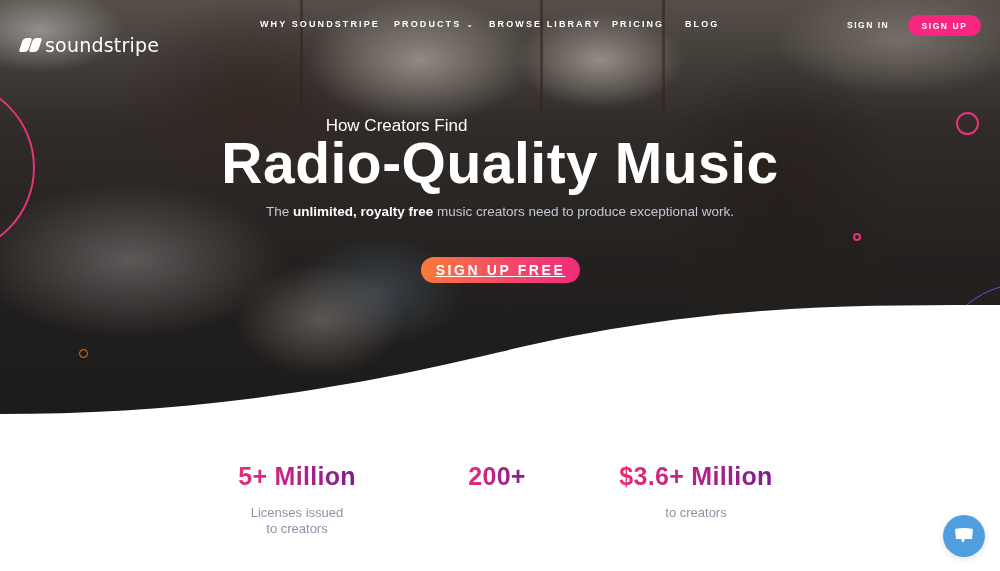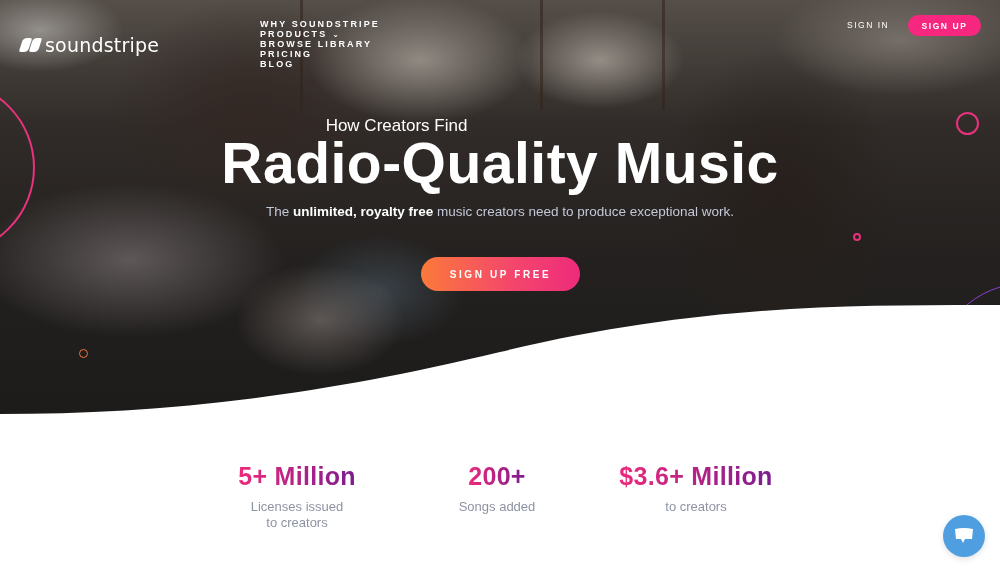--- a/index.html
+++ b/index.html
@@ -37,51 +37,51 @@
 
   
   .nav { position: absolute; left: 0; top: 0; width: 1000px; height: 50px; }
   .logo { position: absolute; left: 20px; top: 14px; display: flex; align-items: center; gap: 5px; margin-top: 20px; }
   .logo-mark { width: 20px; height: 14px; position: relative; }
   .logo-mark span {
     position: absolute; top: 0; width: 9px; height: 14px; background: #fff; border-radius: 4px 2px 4px 2px;
     transform: skewX(-18deg);
   }
   .logo-text { color: #fff; font-size: 19px; letter-spacing: 0.2px; font-family: "DejaVu Sans", sans-serif; font-weight: 400; }
-  .nav-links { position: absolute; left: 260px; top: 19px; display: flex; gap: 0; flex-direction: column; }
+  .nav-links { position: absolute; left: 260px; top: 19px; display: flex; gap: 0; }
   .nav-link {
     color: #fff; font-size: 9px; letter-spacing: 2.1px; font-weight: 700; text-transform: uppercase;
     white-space: nowrap; cursor: pointer; display: flex; align-items: center;
   }
   .chev { display: inline-block; margin-left: 5px; font-size: 8px; }
-  .sign-in { position: absolute; left: 847px; top: 20px; color: #fff; font-size: 8.5px; letter-spacing: 1.5px; font-weight: 400; cursor: pointer; }
+  .sign-in { position: absolute; left: 847px; top: 20px; color: #fff; font-size: 8.5px; letter-spacing: 1.5px; font-weight: 700; cursor: pointer; }
   .sign-up {
     position: absolute; left: 908px; top: 15px; width: 73px; height: 21px; background: #f7267e; color: #fff;
     border-radius: 11px; font-size: 8.5px; letter-spacing: 1.6px; font-weight: 700; display: flex; align-items: center; justify-content: center; cursor: pointer;
   }
 
   
   .kicker { position: absolute; left: 0; width: 793px; top: 116px; text-align: center; color: #fff; font-size: 17px; }
   .headline { position: absolute; left: 0; width: 1000px; top: 130px; text-align: center; color: #fff; font-size: 57px; font-weight: 700; letter-spacing: 0.5px; }
   .subhead { position: absolute; left: 0; width: 1000px; top: 204px; text-align: center; font-size: 13.5px; color: #c3c8d6; }
   .subhead b { color: #fff; font-weight: 700; }
   .cta {
-    position: absolute; left: 421px; top: 257px; width: 159px; height: 34px; border-radius: 17px;
+    position: absolute; left: 421px; top: 257px; width: 159px; height: 26px; border-radius: 17px;
     background: linear-gradient(90deg, #fb7a3a 0%, #f4486a 55%, #ee2b7b 100%);
-    color: #fff; font-size: 10px; letter-spacing: 2.6px; font-weight: 700; display: flex; align-items: center; justify-content: center; cursor: pointer;
+    color: #fff; font-size: 14px; letter-spacing: 2.6px; font-weight: 700; display: flex; align-items: center; justify-content: center; cursor: pointer; text-decoration: underline;
   }
 
   
   .stat { position: absolute; top: 462px; width: 200px; text-align: center; }
   .stat-value {
     font-size: 25px; font-weight: 700; letter-spacing: 0.3px;
     background: linear-gradient(90deg, #ee2a7b, #7b1c8f); -webkit-background-clip: text; background-clip: text; color: transparent;
     display: inline-block;
   }
-  .stat-label { margin-top: 8px; font-size: 13px; line-height: 16px; color: #8e93a3; }
+  .stat-label { margin-top: 14px; font-size: 13px; line-height: 16px; color: #8e93a3; }
 
   
   .chat {
     position: absolute; left: 943px; top: 515px; width: 42px; height: 42px; border-radius: 50%;
     background: #4f9fe0; display: flex; align-items: center; justify-content: center; cursor: pointer;
     box-shadow: 0 2px 6px rgba(0,0,0,0.12);
   }
 </style>
 </head>
 <body>
@@ -137,21 +137,20 @@
   <div class="stat" style="left:197px">
     <div class="stat-value">5+ Million</div>
     <div class="stat-label">
       <div>Licenses issued</div>
       <div>to creators</div>
     </div>
   </div>
   <div class="stat" style="left:397px">
     <div class="stat-value">200+</div>
     <div class="stat-label">
-      <div>Songs added</div>
     </div>
   </div>
   <div class="stat" style="left:596px">
     <div class="stat-value">$3.6+ Million</div>
     <div class="stat-label">
       <div>to creators</div>
     </div>
   </div>
 </section>
 

